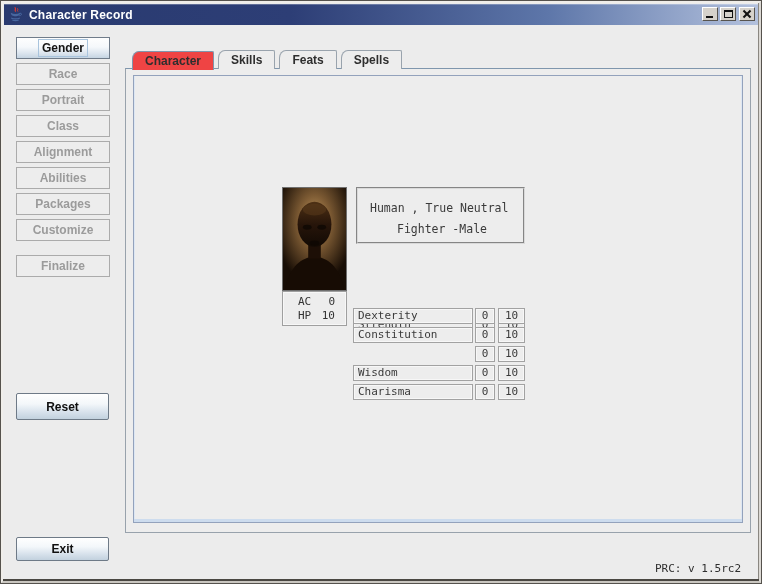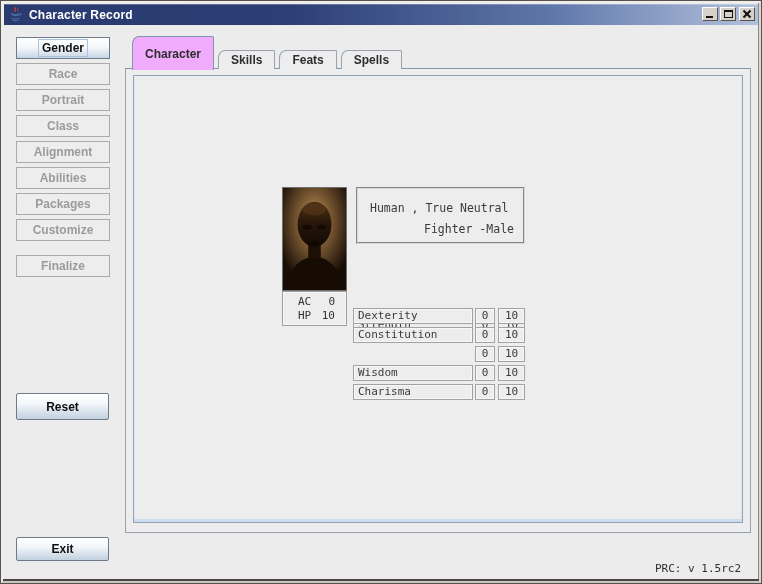--- a/index.html
+++ b/index.html
@@ -69,21 +69,21 @@
   .tabstrip { position:absolute; left:129px; top:45px; height:21px; display:flex; align-items:flex-end; z-index:2; }
   .tab {
     height:19px; padding:0 12px; margin-right:4px;
     display:flex; align-items:center; justify-content:center;
     font-size:12px; font-weight:bold; color:#2e2e2e;
     background:#ededed; border:1px solid #99a3ad; border-bottom:none;
     border-top-left-radius:7px 8px; border-top-right-radius:2px;
     cursor:pointer;
   }
   .tab.selected {
-    height:34px; background:#f0abfc; border-color:#7f96ad; margin-bottom:-1px;
+    height:19px; background:#ef4444; border-color:#7f96ad; margin-bottom:-1px;
   }
   .tab-content {
     position:absolute; left:122px; top:65px; width:626px; height:465px;
     background:#ededed; border:1px solid #98a2ac; border-top-color:#7f96ad;
   }
   .inner-panel {
     position:absolute; left:130px; top:72px; width:610px; height:448px;
     background:#ededed; border:1px solid #93a2bc;
     box-shadow: inset 0 -3px 0 #cddcee, inset -1px 0 0 #dde7f3, inset 1px 0 0 #dde7f3;
   }
@@ -102,21 +102,21 @@
     background:#ededed; border:1px solid #9f9f9f; box-shadow: inset 0 0 0 1px #f7f7f7;
     padding:3px 11px 0 15px; font-size:11px; color:#333; line-height:14px;
   }
   .achp-row { display:flex; justify-content:space-between; }
 
   .info-box {
     position:absolute; left:353px; top:184px; width:169px; height:57px;
     background:#ededed; border:2px groove #d9d9d9;
     padding:9px 9px 0 12px; font-size:11.5px; color:#3a3a3a; line-height:21px;
   }
-  .info-line2 { display:flex; justify-content:flex-end; }
+  .info-line2 { display:flex; justify-content:center; }
 
   .stats { position:absolute; left:350px; top:286px; width:172px; height:115px; }
   .stat-row { position:absolute; left:0; width:172px; height:16px; }
   .stat-row:nth-child(1){ top:0;margin-top:28px; }  .stat-row:nth-child(2){ top:19px;border-radius:8px; }
   .stat-row:nth-child(3){ top:38px; } .stat-row:nth-child(4){ top:57px; }
   .stat-row:nth-child(5){ top:76px; } .stat-row:nth-child(6){ top:95px; }
   .stat-cell {
     position:absolute; top:0; height:16px; background:#ededed;
     border:1px solid #a2a2a2; box-shadow: inset 0 0 0 1px #f7f7f7;
     font-size:11px; color:#3a3a3a; line-height:14px;

